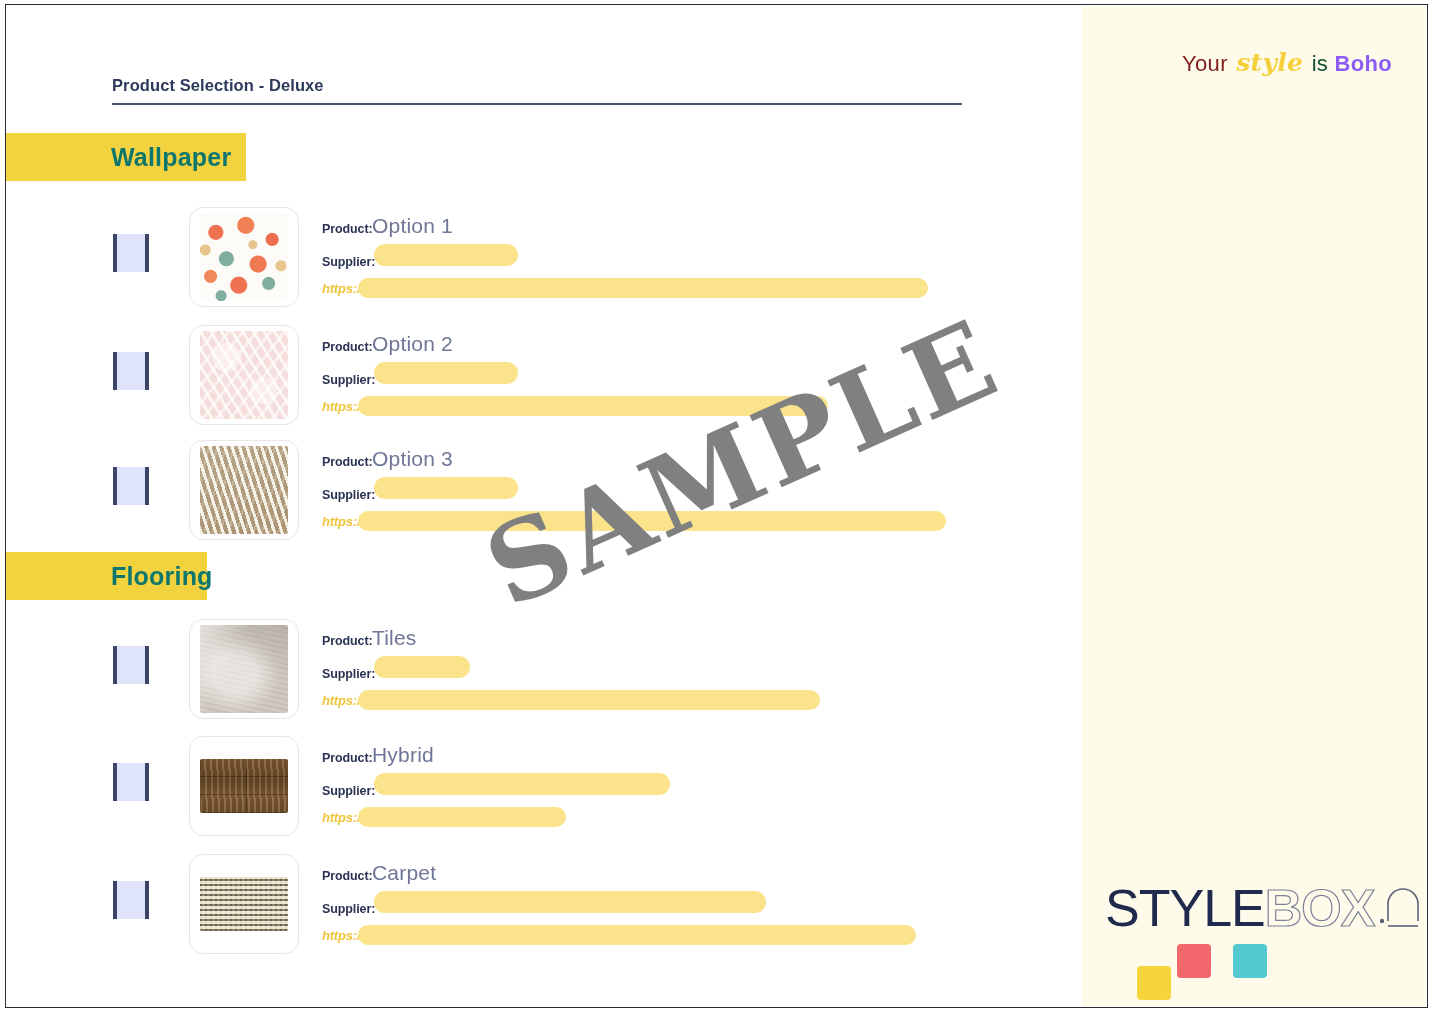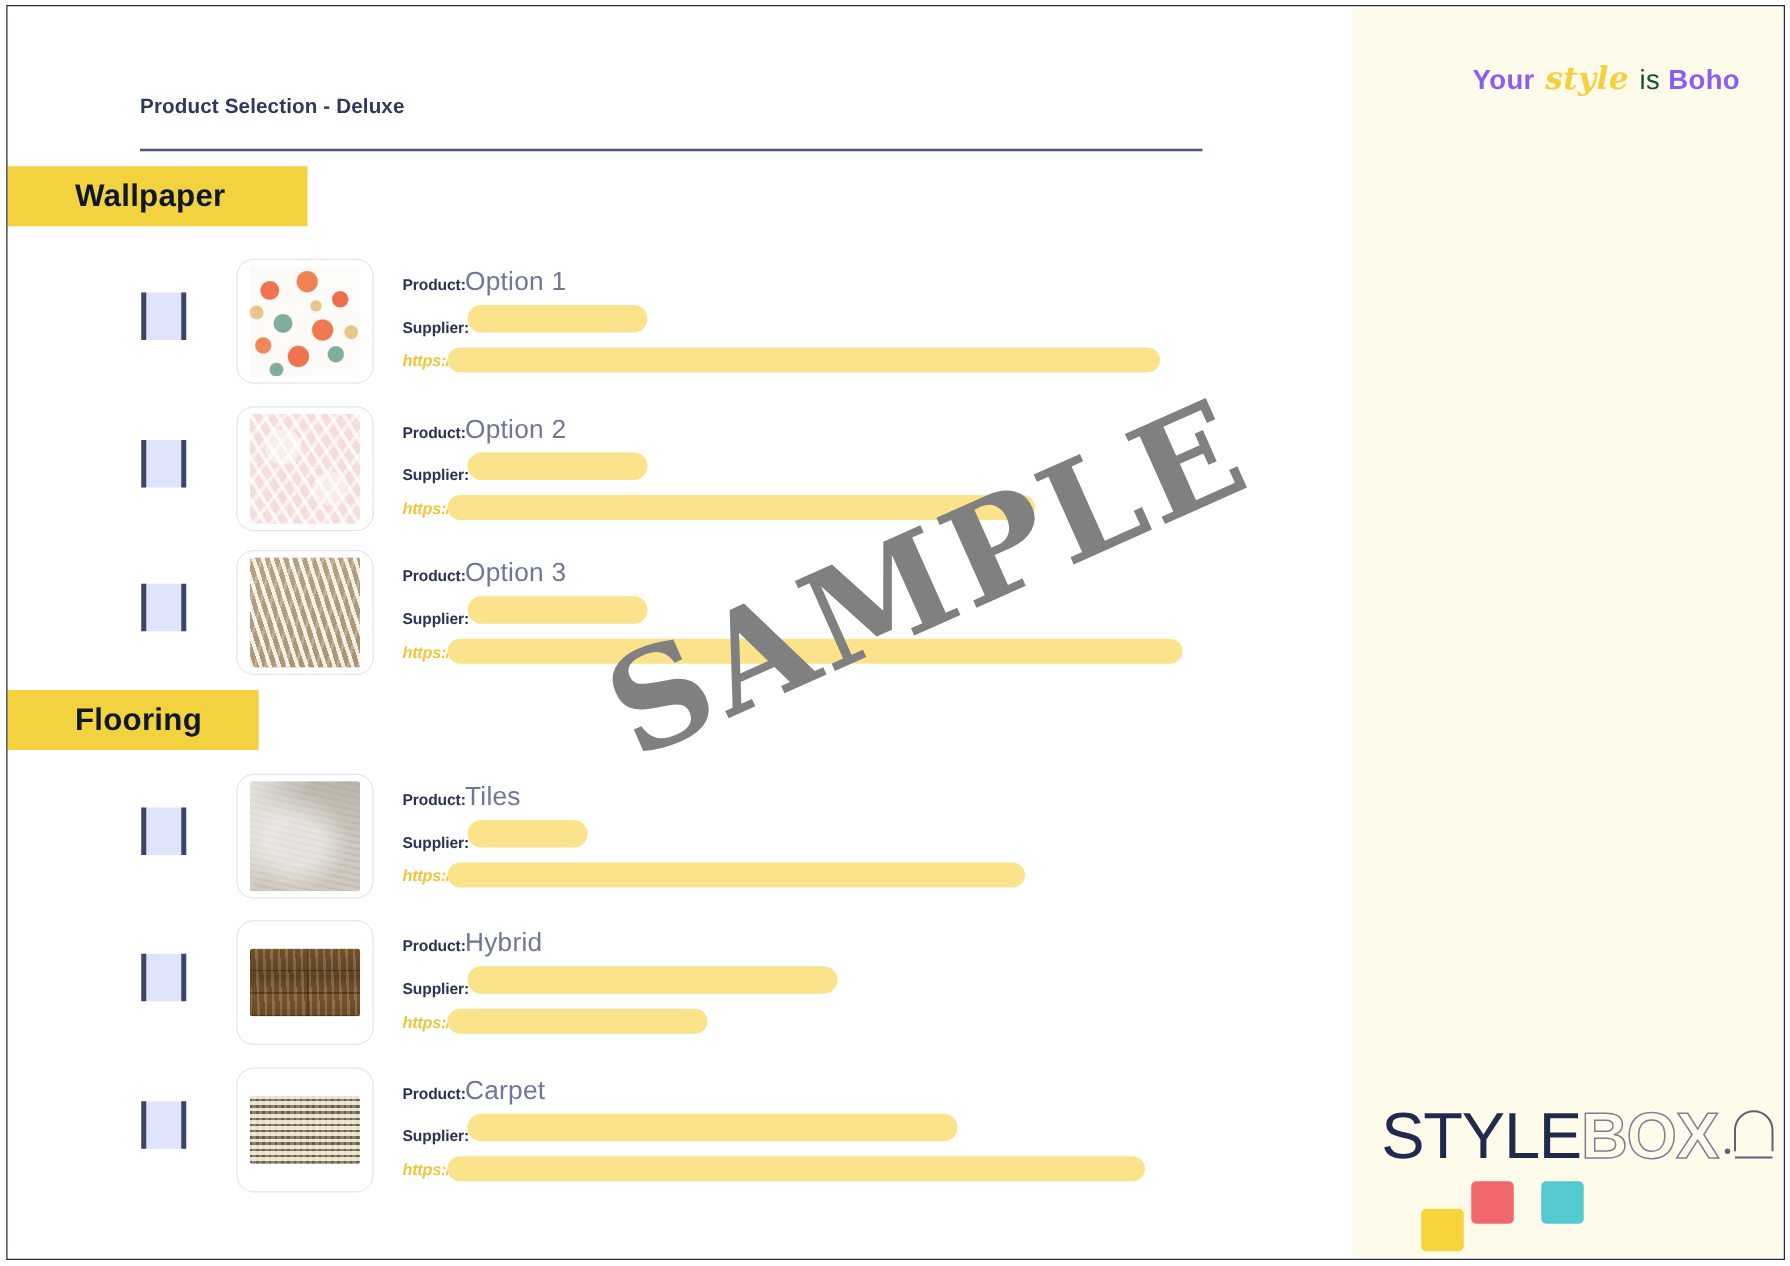--- a/index.html
+++ b/index.html
@@ -45,39 +45,39 @@
     position: absolute;
     left: 112px;
     top: 76px;
     width: 850px;
   }
   #doc-title {
     font-size: 16.5px;
     color: #2e3a5c;
     font-weight: 600;
     letter-spacing: .1px;
-    padding-bottom: 24px;
+    padding-bottom: 8px;
   }
   #doc-title-rule {
     height: 1.6px;
     background: #4a5478;
     width: 850px;
   }
 
   
   #tagline {
     position: absolute;
     right: 40px;
     top: 48px;
     white-space: nowrap;
     font-size: 22px;
     color: #3b4a6b;
     letter-spacing: .3px;
   }
-  #tagline .t-your { color:#8b5cf6; font-weight:700; }
+  #tagline .t-your { color:#7f1d1d; font-weight:400; }
   #tagline .t-style {
     color: #f5cf3c;
     font-family: "DejaVu Serif", serif;
     font-style: italic;
     font-weight: 700;
     font-size: 25px;
     padding: 0 2px;
   }
   #tagline .t-is { color:#14532d; font-weight:400; }
   #tagline .t-boho { color:#8b5cf6; font-weight:700; }
@@ -85,24 +85,24 @@
   
   .cat-banner {
     position: absolute;
     left: 6px;
     height: 48px;
     background: #f2d23f;
     display: flex;
     align-items: center;
   }
   .cat-banner .cat-label {
-    color: #0f172a;
+    color: #0f766e;
     font-size: 25px;
     font-weight: 700;
-    padding-left: 54px;
+    padding-left: 105px;
     letter-spacing: .2px;
   }
 
   
   .row {
     position: absolute;
     left: 0;
     width: 1060px;
     height: 110px;
   }

